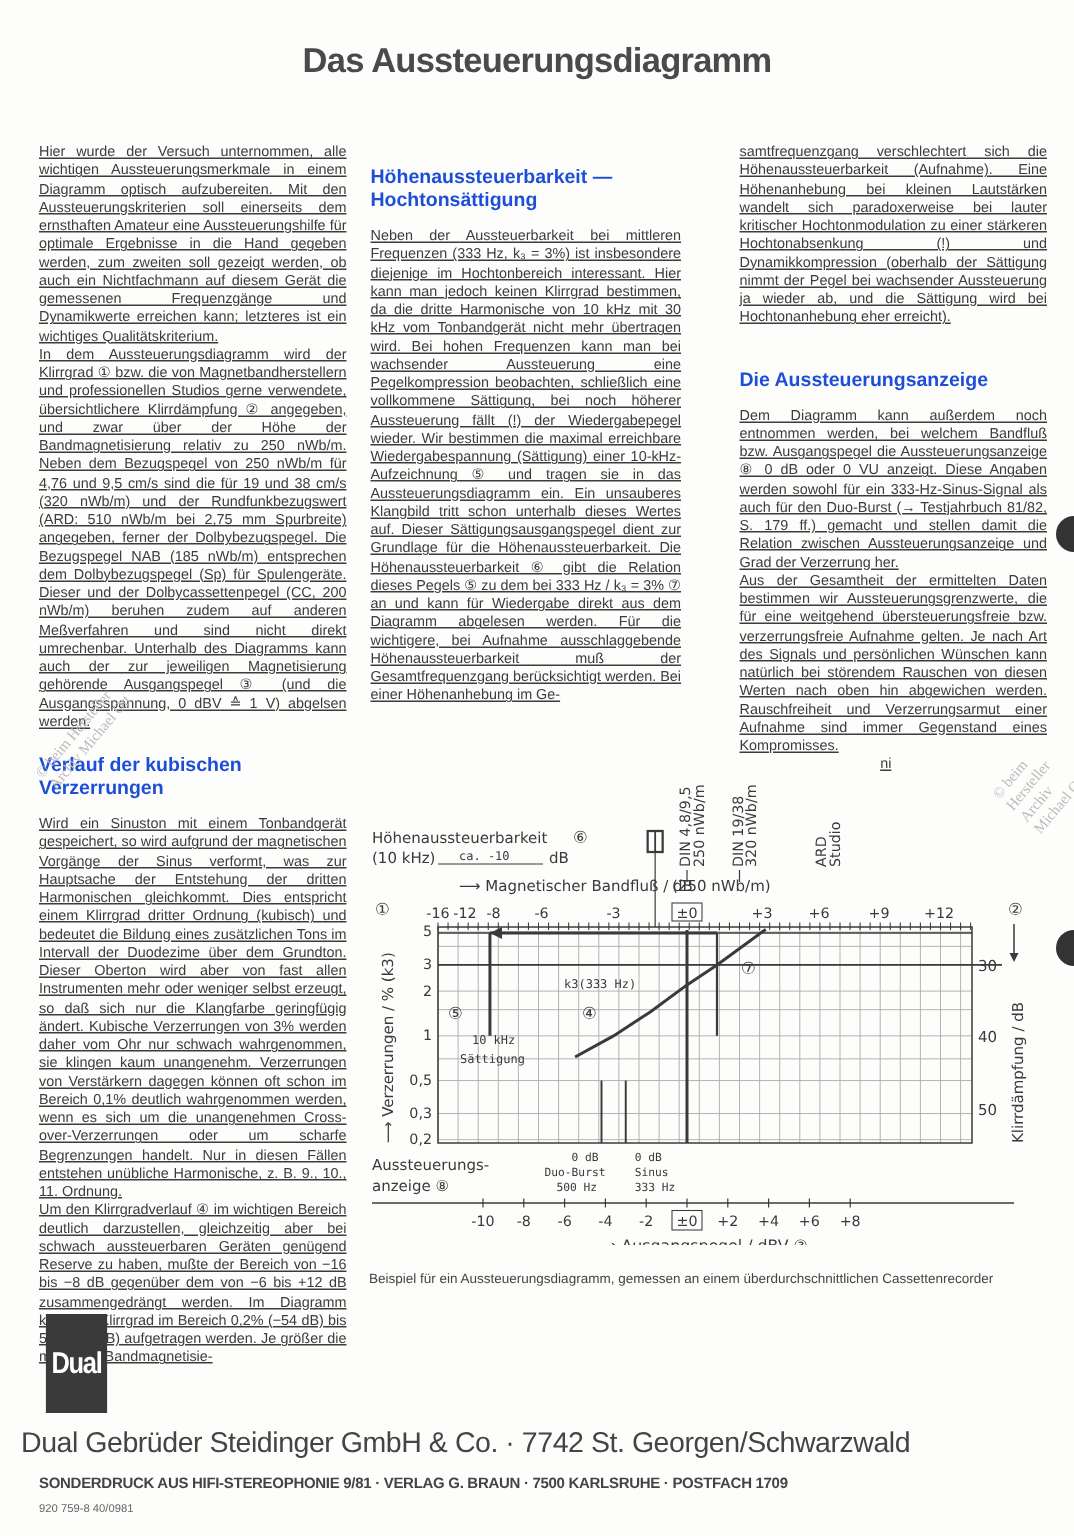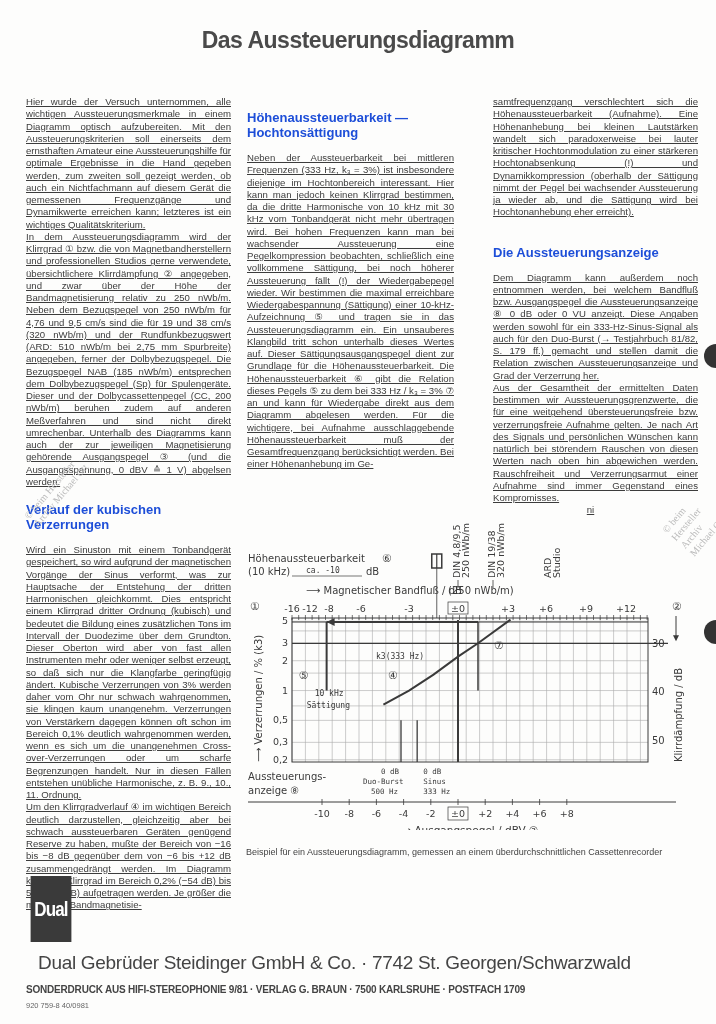--- a/index.html
+++ b/index.html
@@ -9,21 +9,21 @@
   .col p { margin:0;text-decoration:underline; }
   .c1 { left:26px; width:205px; }
   .c2 { left:247px; width:207px; }
   .c3 { left:470px; width:205px;margin-left:23px; }
   .col h3 { margin:14px 0 12px 0; font-size:13px; line-height:15px; font-weight:bold; color:#1d4ed8; text-align:left; }
   .hole { position:absolute; width:24px; height:24px; border-radius:50%; background:#333; }
   .wm { position:absolute; font-family:"Liberation Serif", serif; color:#bbb; font-size:10px; transform:rotate(-50deg); transform-origin:left top; line-height:12px; }
   #chart { position:absolute; left:246px; top:500px; width:470px; height:330px; }
   .caption { position:absolute; left:246px; top:832px; font-size:9px; color:#444;margin-top:15px; }
   .logo { position:absolute; left:27px; top:876px; width:48px; height:66px; background:#3a3a3a; color:#fff; font-weight:bold; font-size:20px; display:flex; align-items:center; justify-content:center; letter-spacing:-1px; transform:scaleX(0.85); }
-  .company { position:absolute; left:38px; top:952px; font-size:19px; color:#444; letter-spacing:-0.3px; white-space:nowrap; }
+  .company { position:absolute; left:14px; top:952px; font-size:19px; color:#444; letter-spacing:-0.3px; white-space:nowrap; }
   .sonder { position:absolute; left:26px; top:984px; font-size:10px; font-weight:bold; color:#444; white-space:nowrap; letter-spacing:-0.2px; }
   .ordnr { position:absolute; left:26px; top:1001px; font-size:7.5px; color:#666; }
   .printed { position:absolute; right:42px; top:1038px; font-size:7.5px; color:#666; }
 </style>
 </head>
 <body>
 
 <div class="title">
   <div>Das Aussteuerungsdiagramm</div>
 </div>

